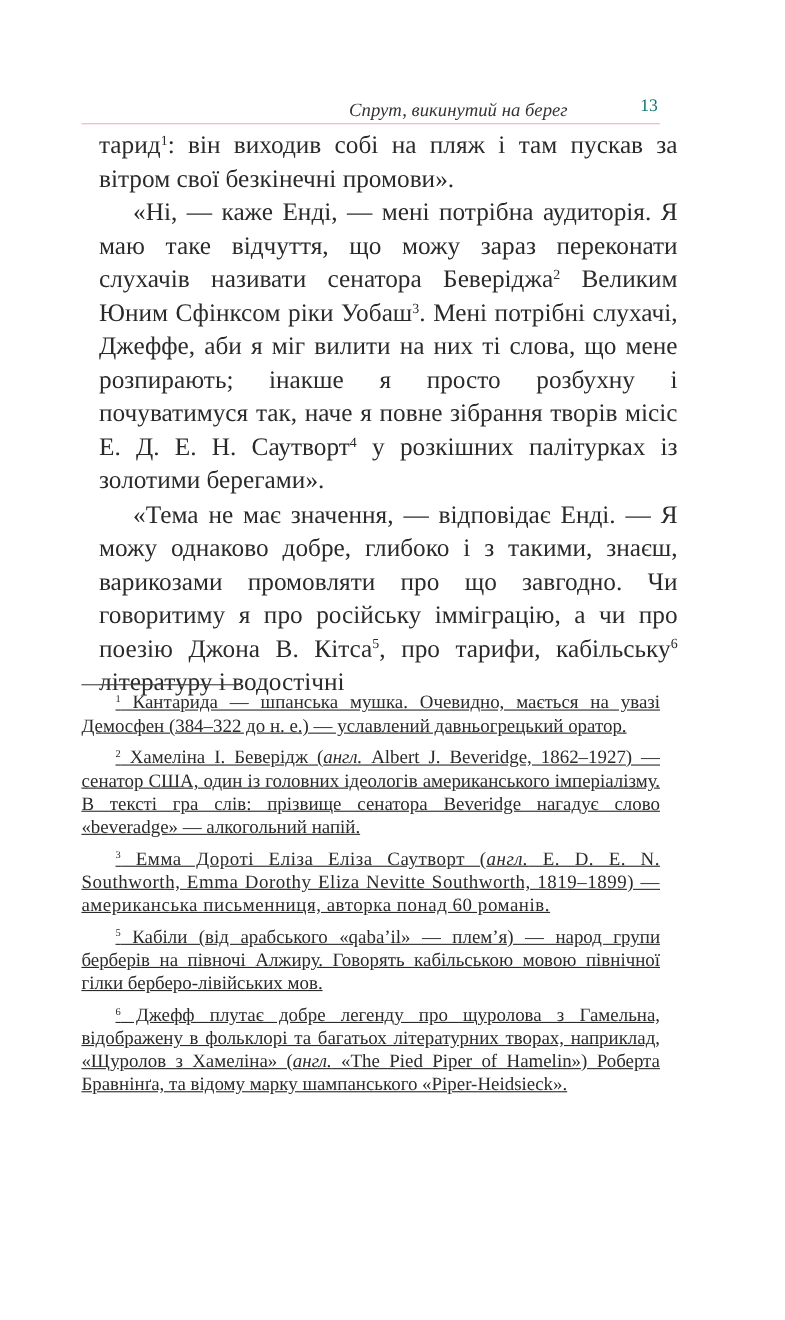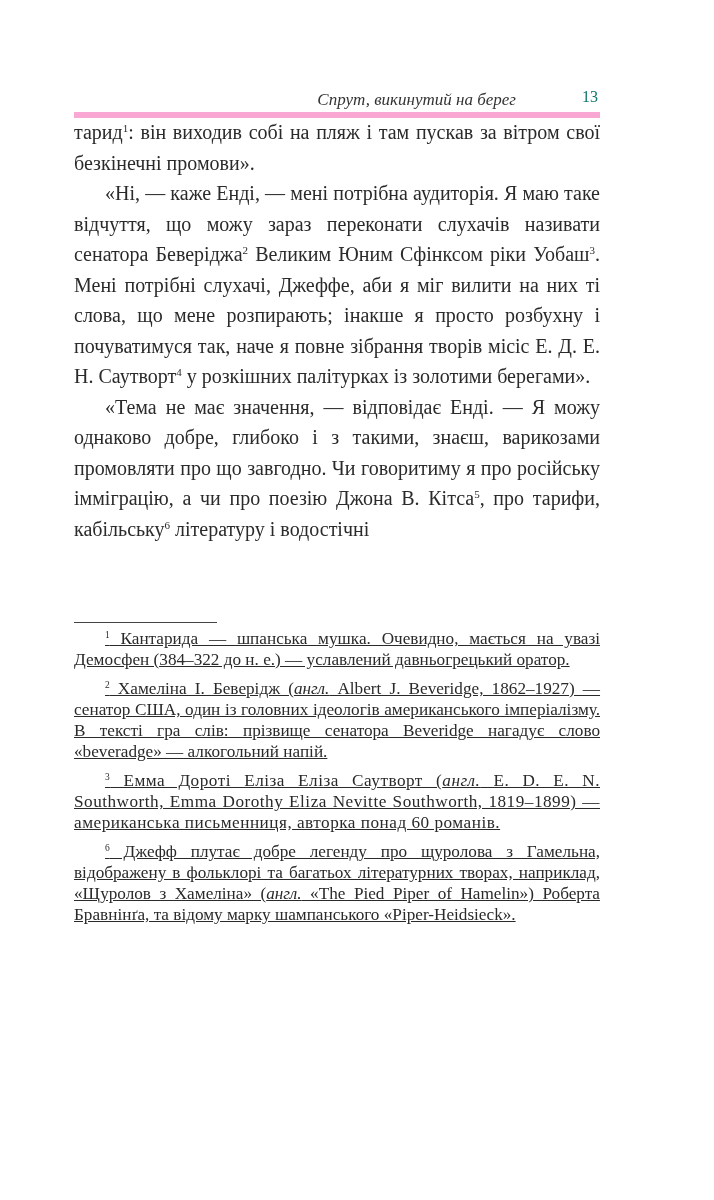--- a/index.html
+++ b/index.html
@@ -1,24 +1,24 @@
 <!DOCTYPE html>
 <html><head>
 <meta charset="utf-8">
 <style>
   html, body { margin: 0; padding: 0; background: #ffffff; }
   body { width: 714px; height: 1200px; position: relative; overflow: hidden;
          font-family: "Liberation Serif", "DejaVu Serif", serif; color: #2a2a2a; }
   .page { position: absolute; left: 74px; top: 0; width: 526px; }
   .running-head { position: absolute; top: 90px; left: 0; width: 526px; height: 22px;
-                  border-bottom: 6px solid #f9a8d4; }
+                  border-bottom: 1px solid #f9a8d4; }
   .rh-title { position: absolute; right: 84px; top: 0; font-style: italic; font-size: 17px; color: #333; }
   .rh-num { position: absolute; right: 2px; top: -2px; font-size: 16px; color: #0f766e; }
-  .body-text { position: absolute; top: 117px; left: 0; width: 526px;
-               font-size: 20px; line-height: 30.5px; text-align: justify; }
+  .body-text { position: absolute; top: 117px; left: 16px; width: 526px;
+               font-size: 23px; line-height: 30.5px; text-align: justify; }
   .body-text p { margin: 0; text-indent: 0; }
   .body-text p.ind { text-indent: 31px; }
   sup { font-size: 0.55em; vertical-align: 0.6em; line-height: 0; }
   .fn-rule { position: absolute; top: 622px; left: 0; width: 143px; border-top: 1px solid #444; }
   .footnotes { position: absolute; top: 628px; left: 0; width: 526px;
                font-size: 17.2px; line-height: 21px; text-align: justify; color: #2a2a2a; }
   .footnotes p { margin: 0 0 8px 0; text-indent: 31px; text-decoration: underline; }
   .footnotes p.sp1 { letter-spacing: 0.5px; }
   em { font-style: italic; }
 </style>
@@ -36,15 +36,16 @@
     <p class="ind"><span>«Ні, — каже Енді, — мені потрібна аудиторія. Я маю таке відчуття, що можу зараз переконати слухачів називати сенатора Беверіджа</span><sup>2</sup><span> Великим Юним Сфінксом ріки Уобаш</span><sup>3</sup><span>. Мені потрібні слухачі, Джеффе, аби я міг вилити на них ті слова, що мене розпирають; інакше я просто розбухну і почуватимуся так, наче я повне зібрання творів місіс Е. Д. Е. Н. Саутворт</span><sup>4</sup><span> у розкішних палітурках із золотими берегами».</span></p>
     <p class="ind"><span>«Тема не має значення, — відповідає Енді. — Я можу однаково добре, глибоко і з такими, знаєш, варикозами промовляти про що завгодно. Чи говоритиму я про російську імміграцію, а чи про поезію Джона В. Кітса</span><sup>5</sup><span>, про тарифи, кабільську</span><sup>6</sup><span> літературу і водостічні</span></p>
   </div>
 
   <div class="fn-rule"></div>
 
   <div class="footnotes">
     <p><sup>1</sup><span> Кантарида — шпанська мушка. Очевидно, мається на увазі Демосфен (384–322 до н. е.) — уславлений давньогрецький оратор.</span></p>
     <p><sup>2</sup><span> Хамеліна І. Беверідж (</span><em>англ.</em><span> Albert J. Beveridge, 1862–1927) — сенатор США, один із головних ідеологів американського імперіалізму. В тексті гра слів: прізвище сенатора Beveridge нагадує слово «beveradge» — алкогольний напій.</span></p>
     <p class="sp1"><sup>3</sup><span> Емма Дороті Еліза Еліза Саутворт (</span><em>англ.</em><span> E. D. E. N. Southworth, Emma Dorothy Eliza Nevitte Southworth, 1819–1899) — американська письменниця, авторка понад 60 романів.</span></p>
+    <p><sup>5</sup><span> Кабіли (від арабського «qaba’il» — плем’я) — народ групи берберів на півночі Алжиру. Говорять кабільською мовою північної гілки берберо-лівійських мов.</span></p>
     <p><sup>6</sup><span> Джефф плутає добре легенду про щуролова з Гамельна, відображену в фольклорі та багатьох літературних творах, наприклад, «Щуролов з Хамеліна» (</span><em>англ.</em><span> «The Pied Piper of Hamelin») Роберта Бравнінґа, та відому марку шампанського «Piper-Heidsieck».</span></p>
   </div>
 </div>
 
 </body></html>

